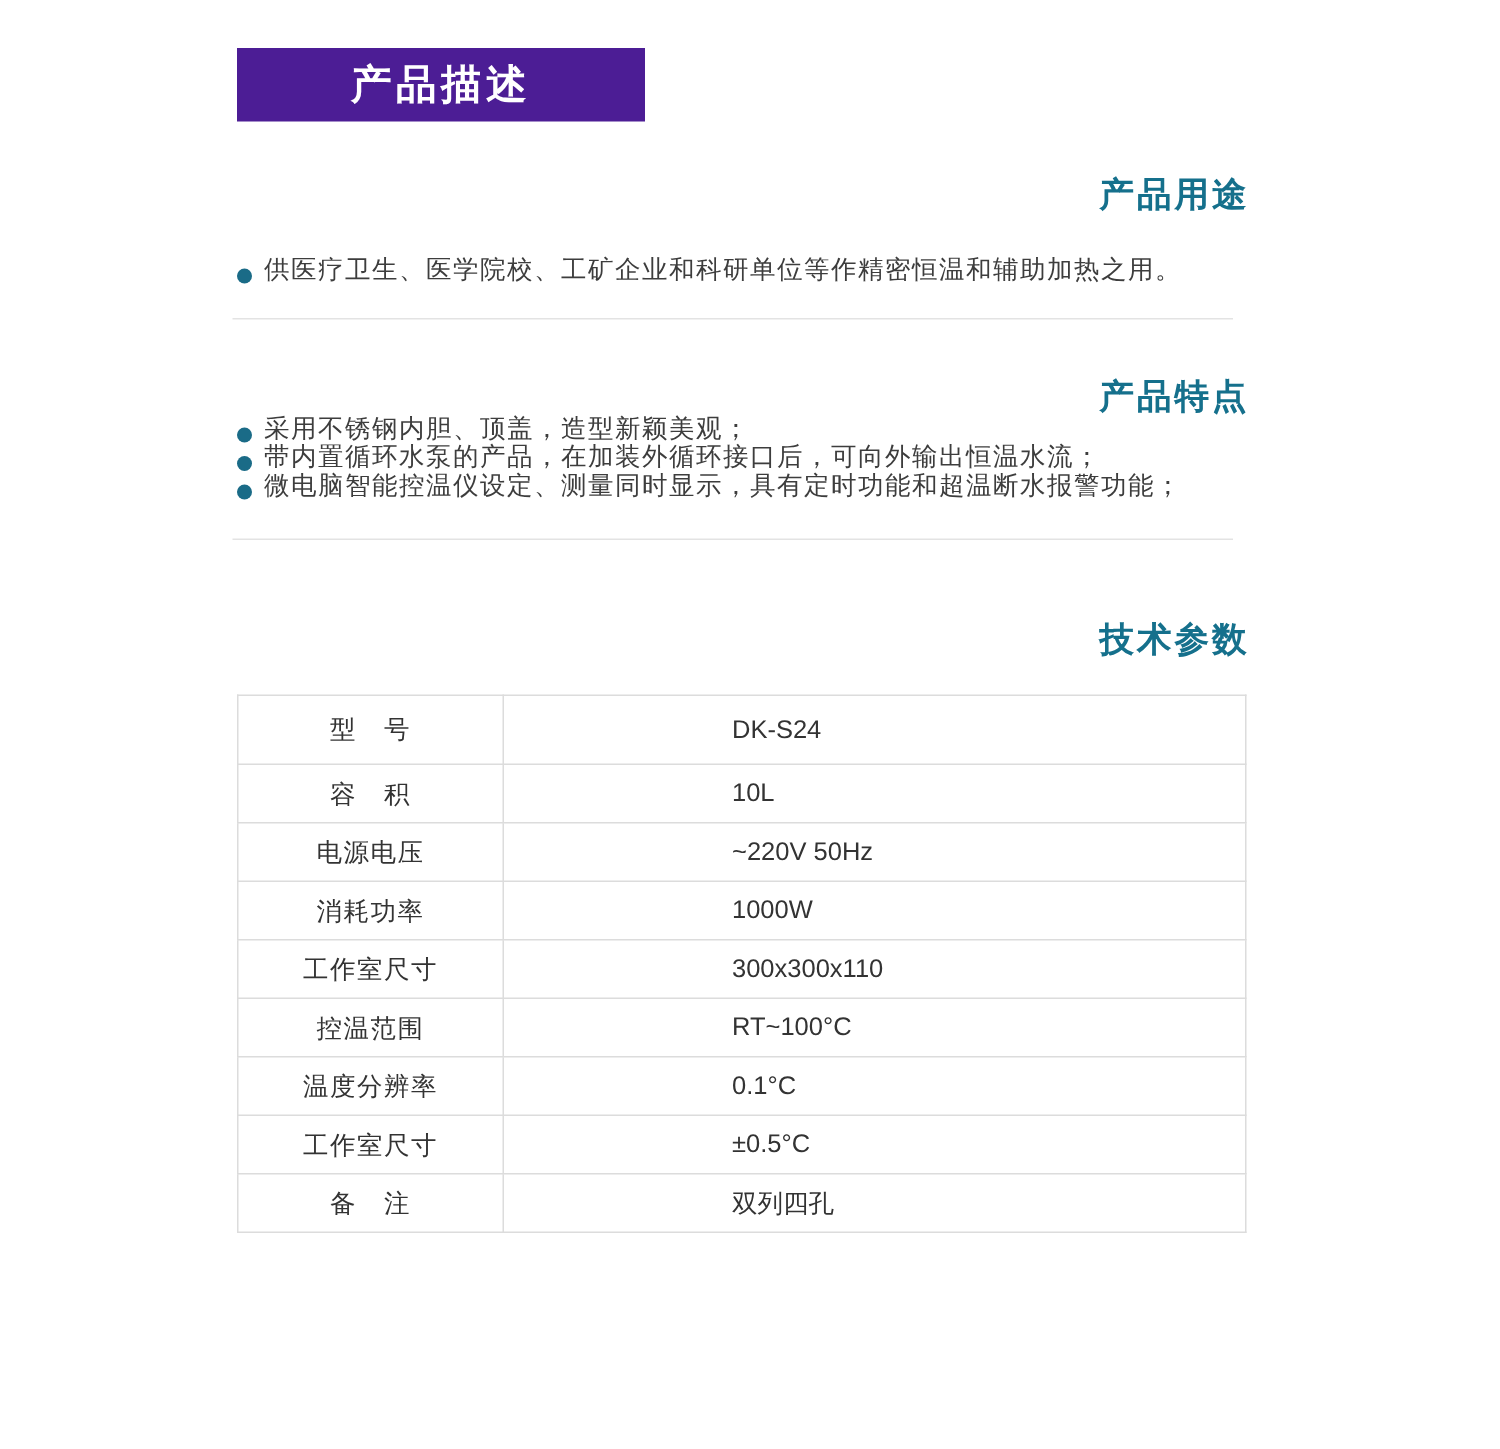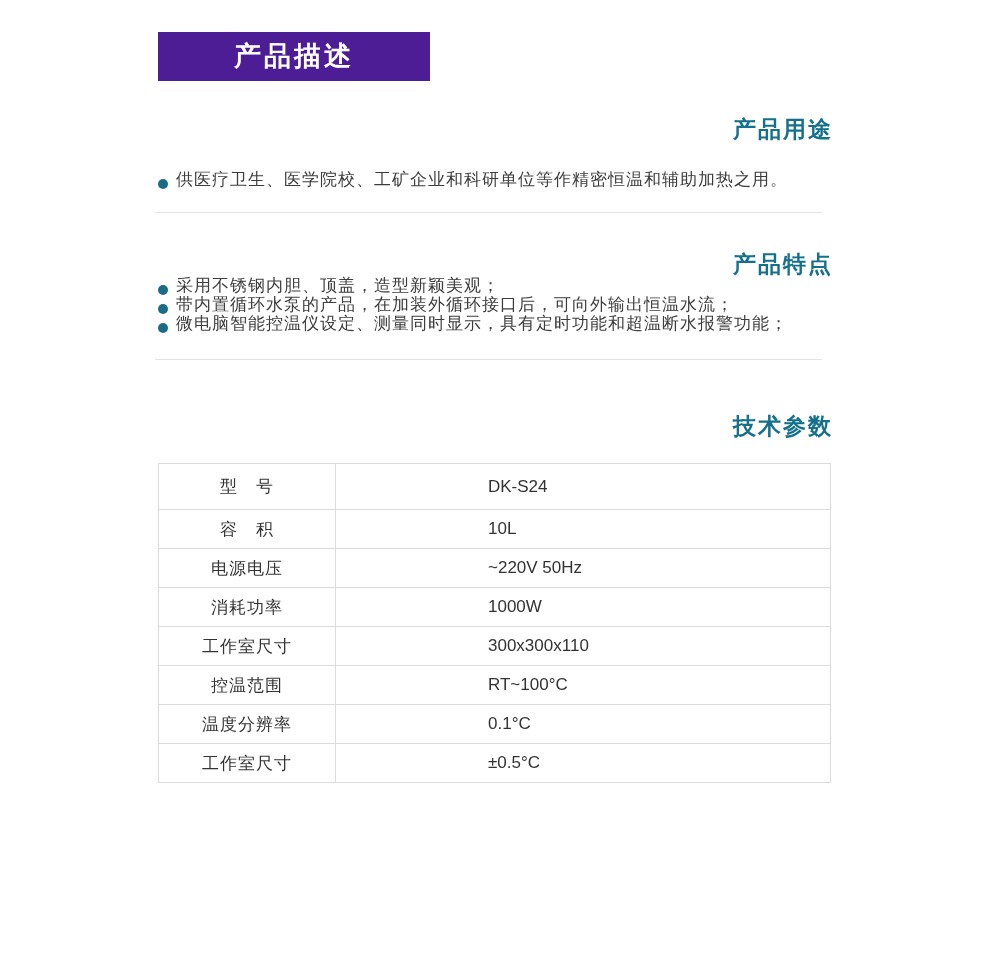--- a/index.html
+++ b/index.html
@@ -153,16 +153,20 @@
         <td class="spec-value">RT~100°C</td>
       </tr>
       <tr>
         <td class="spec-label">温度分辨率</td>
         <td class="spec-value">0.1°C</td>
       </tr>
       <tr>
         <td class="spec-label">工作室尺寸</td>
         <td class="spec-value">±0.5°C</td>
       </tr>
+      <tr>
+        <td class="spec-label">备　注</td>
+        <td class="spec-value">双列四孔</td>
+      </tr>
     </tbody>
   </table>
 
 </div>
 
 </body></html>

